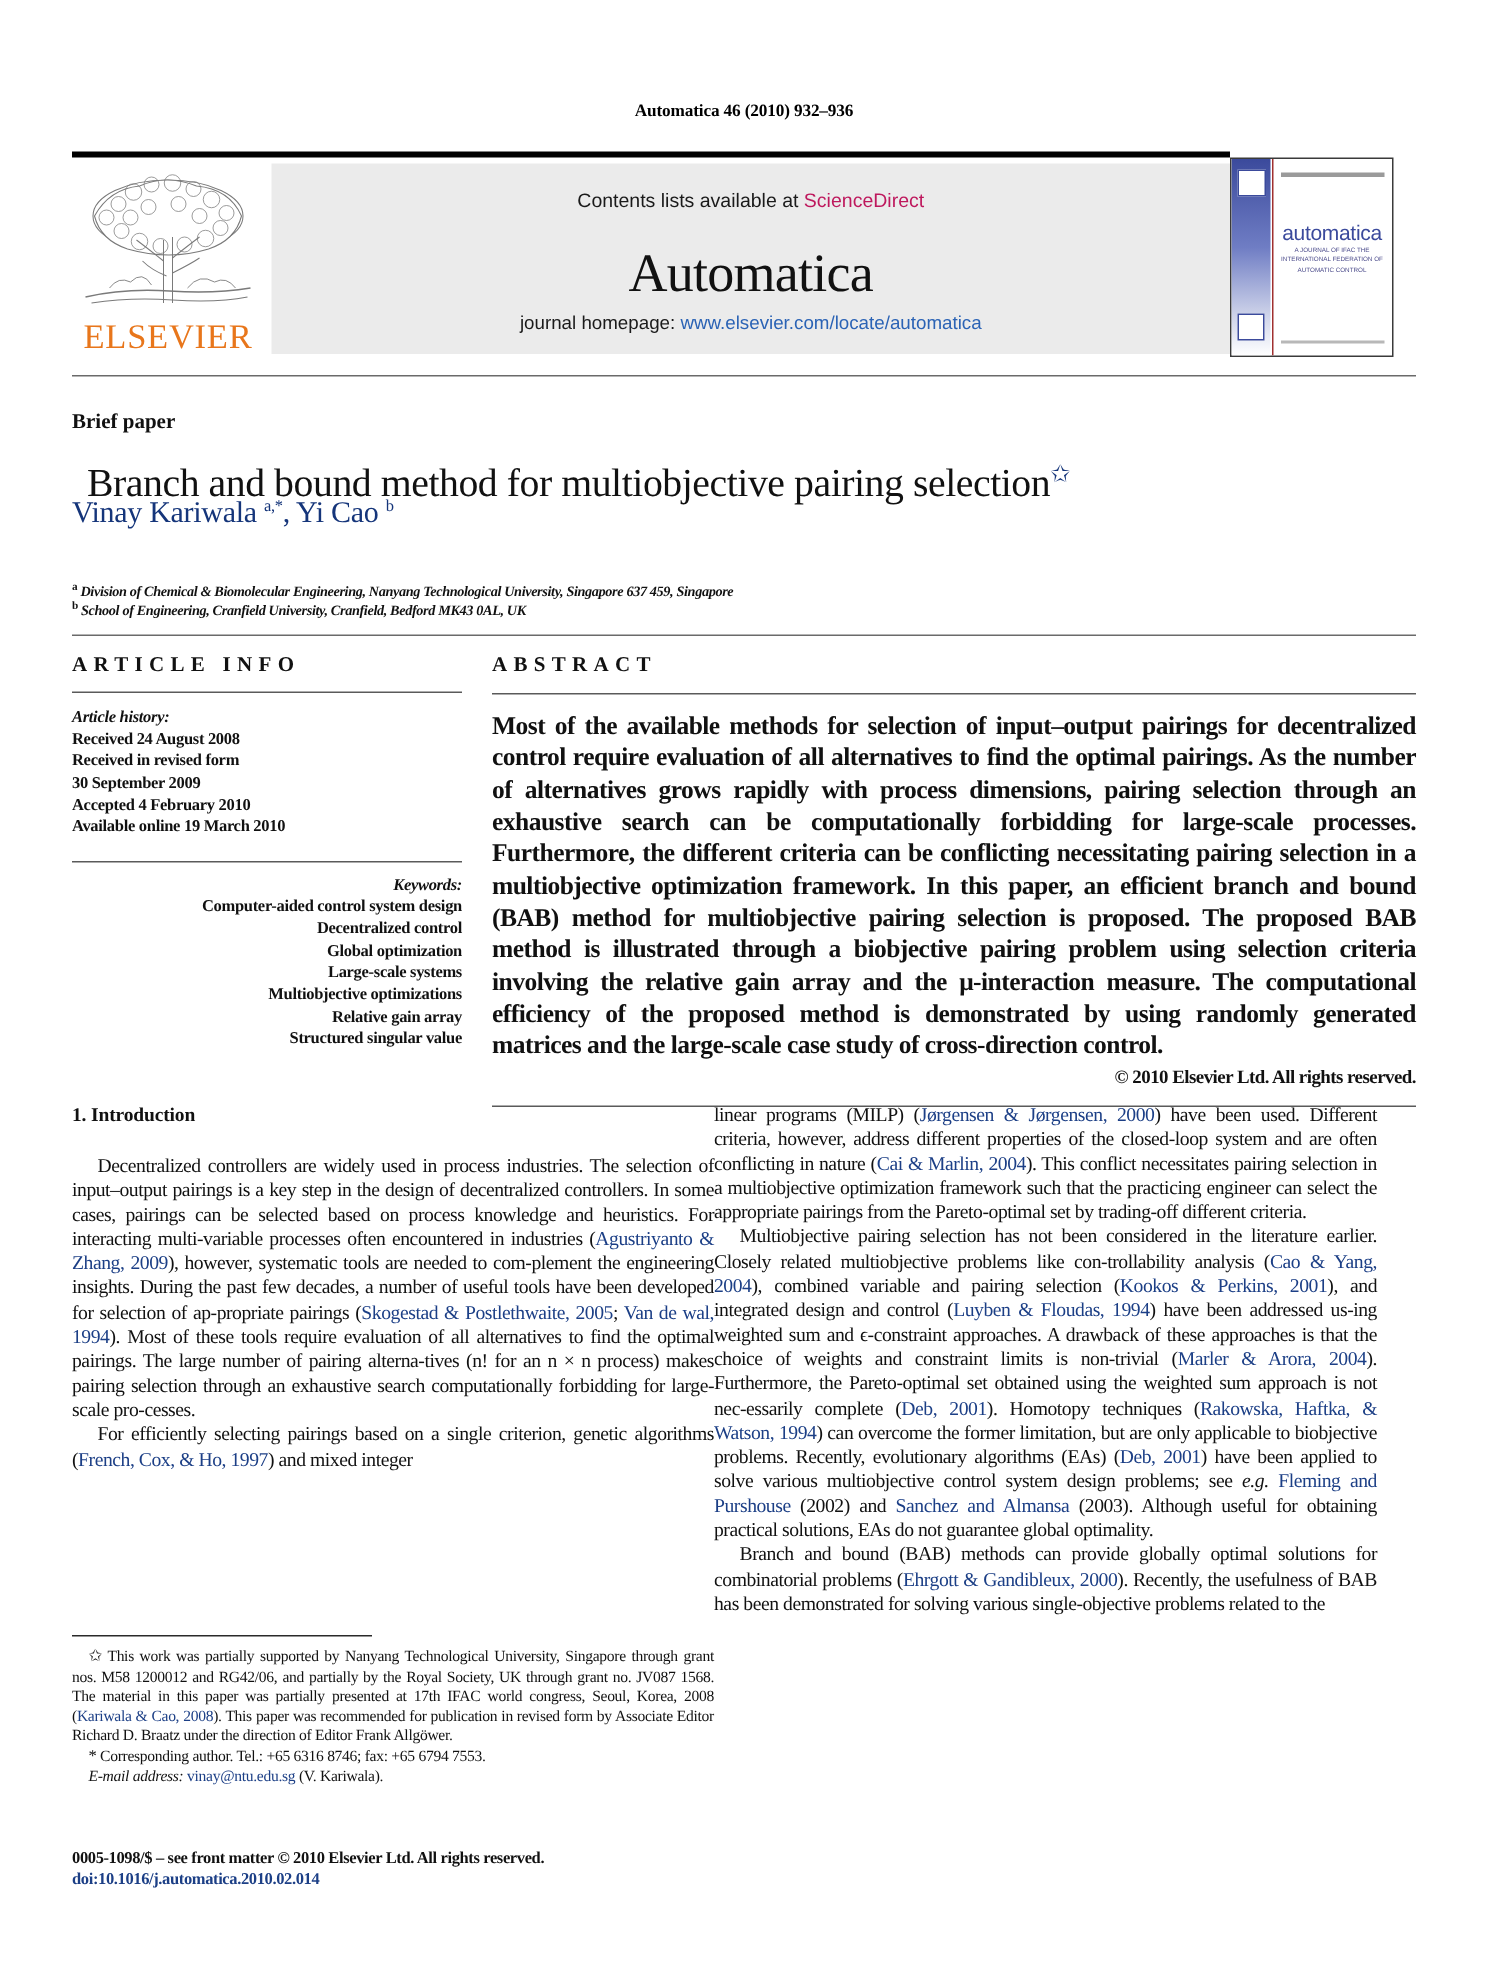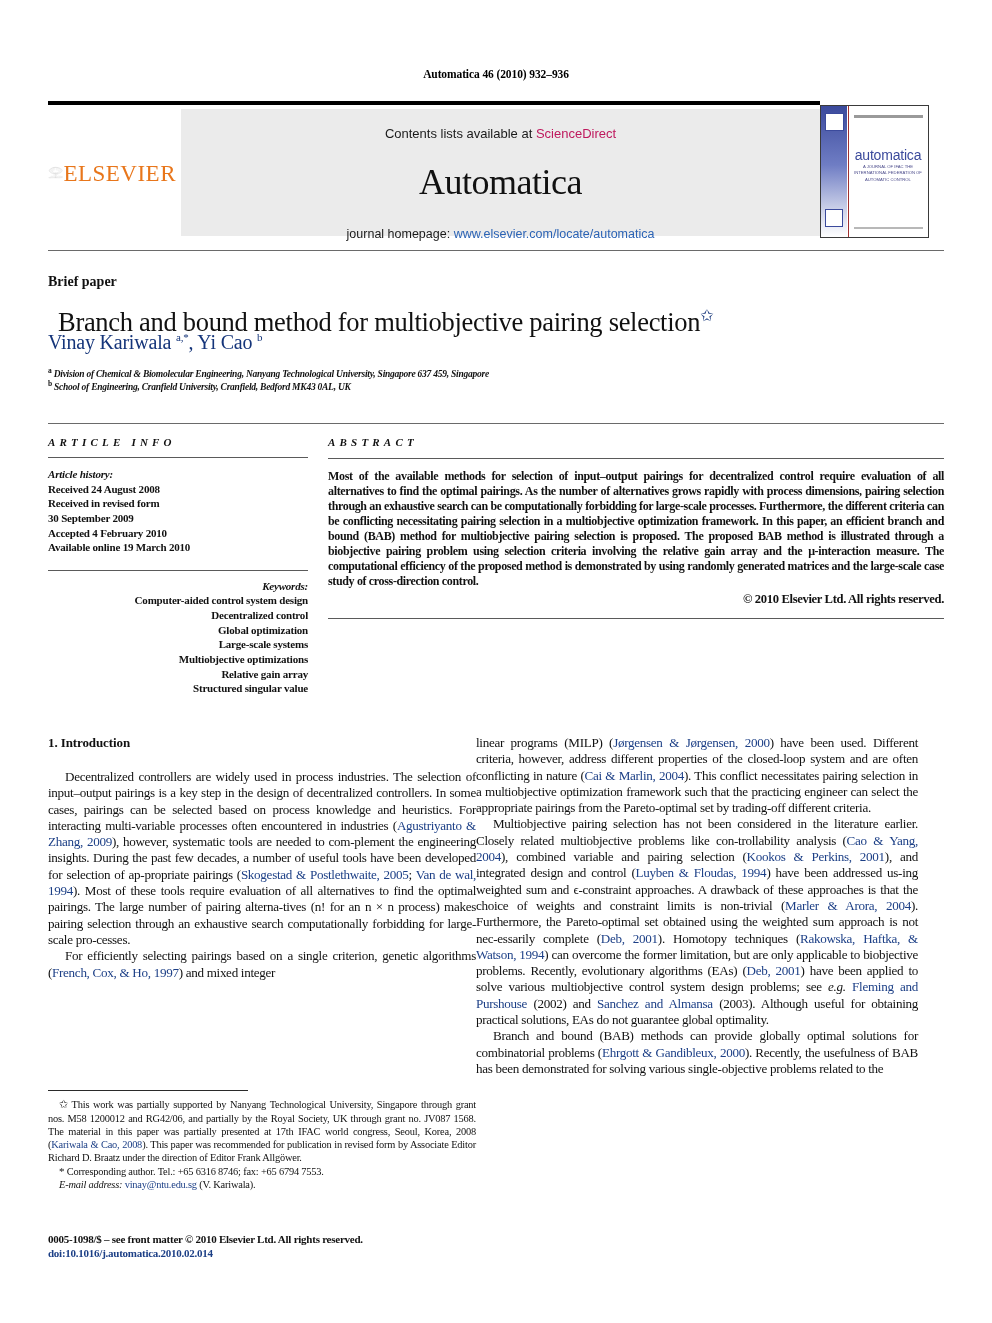--- a/index.html
+++ b/index.html
@@ -48,21 +48,21 @@
     height: 4px;
     background: #000;
   }
   .elsevier-logo {
     position: absolute;
     top: 8px;
     left: 0;
     width: 128px;
     height: 127px;
     display: flex;
-    flex-direction: row;
+    flex-direction: column;
     align-items: center;
     justify-content: flex-end;
   }
   .elsevier-tree {
     width: 118px;
     height: 98px;
     display: block;
   }
   .elsevier-word {
     font-family: "Liberation Serif", serif;
@@ -91,21 +91,21 @@
     color: #be185d;
   }
   .journal-title {
     margin-top: 20px;
     font-family: "Liberation Serif", serif;
     font-size: 36px;
     letter-spacing: -0.5px;
     color: #111;
   }
   .homepage-line {
-    margin-top: 24px;
+    margin-top: 5px;
     font-family: "Liberation Sans", sans-serif;
     font-size: 12.5px;
     color: #1a1a1a;
   }
   .homepage-line .url {
     color: #2b63b5;
   }
   .cover-thumb {
     position: absolute;
     top: 4px;
@@ -235,45 +235,45 @@
   }
   .affil {
     position: absolute;
     left: 48px;
     width: 880px;
     font-size: 9.5px;
     font-style: italic;
     font-weight: bold;
     color: #111;
     letter-spacing: -0.25px;
+    margin-top: 20px;
   }
   .affil sup { font-style: normal; font-size: 7.5px; }
   .affil-a { top: 366px; }
   .affil-b { top: 379px; }
 
   
   .info-col {
     position: absolute;
     top: 436px;
     left: 48px;
     width: 260px;
   }
   .abs-col {
     position: absolute;
     top: 436px;
     left: 328px;
     width: 616px;
   }
   .sect-head {
     font-family: "Liberation Serif", serif;
-    font-size: 11px;
+    font-size: 14px;
     font-weight: bold;
     letter-spacing: 4.2px;
     color: #111;
-    font-style: italic;
   }
   .hr-thin {
     height: 1px;
     background: #5a5a5a;
     margin-top: 9px;
   }
   .hr-thin2 {
     height: 1px;
     background: #5a5a5a;
     margin-top: 10px;
@@ -299,21 +299,21 @@
     font-size: 11px;
     line-height: 1.33;
     color: #111;
     font-weight: bold;
     letter-spacing: -0.2px;
     text-align: right;
   }
   .kw-block .lead { font-style: italic; }
   .abstract-body {
     margin-top: 10px;
-    font-size: 12px;
+    font-size: 17px;
     line-height: 1.255;
     text-align: justify;
     color: #111;
     font-weight: bold;
     letter-spacing: -0.35px;
   }
   .abstract-copy {
     margin-top: 3px;
     text-align: right;
     font-size: 12.6px;

